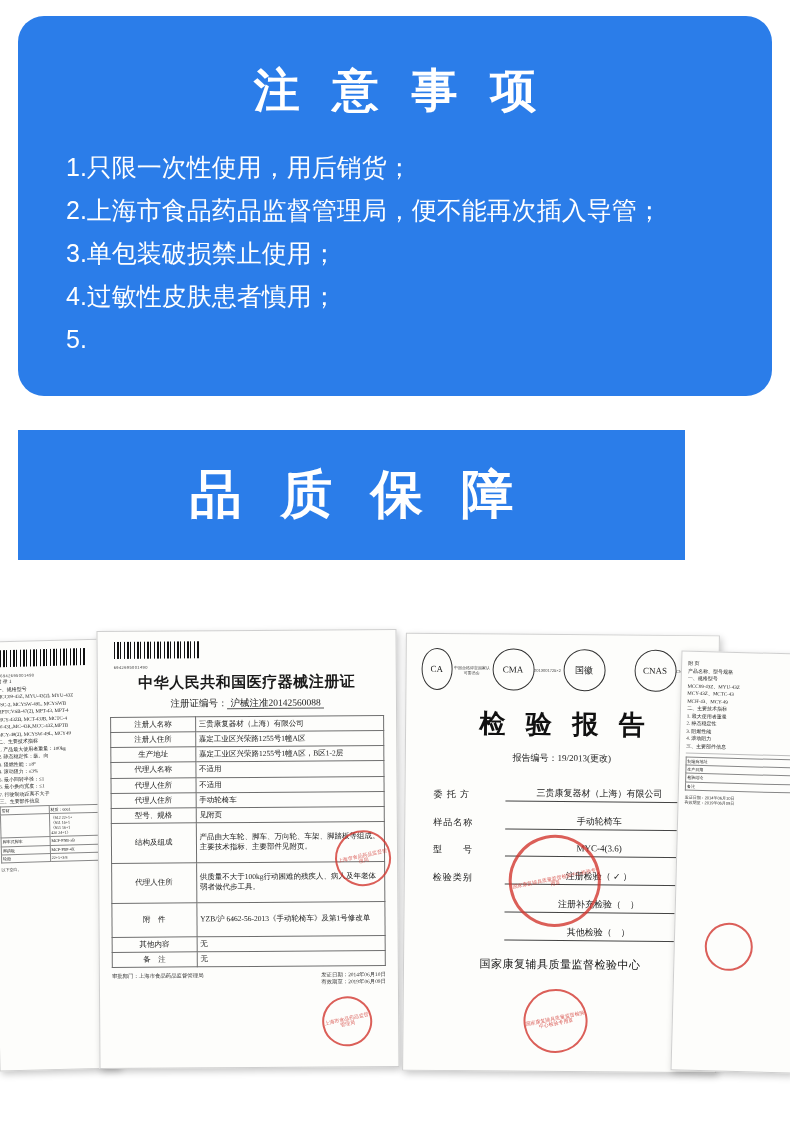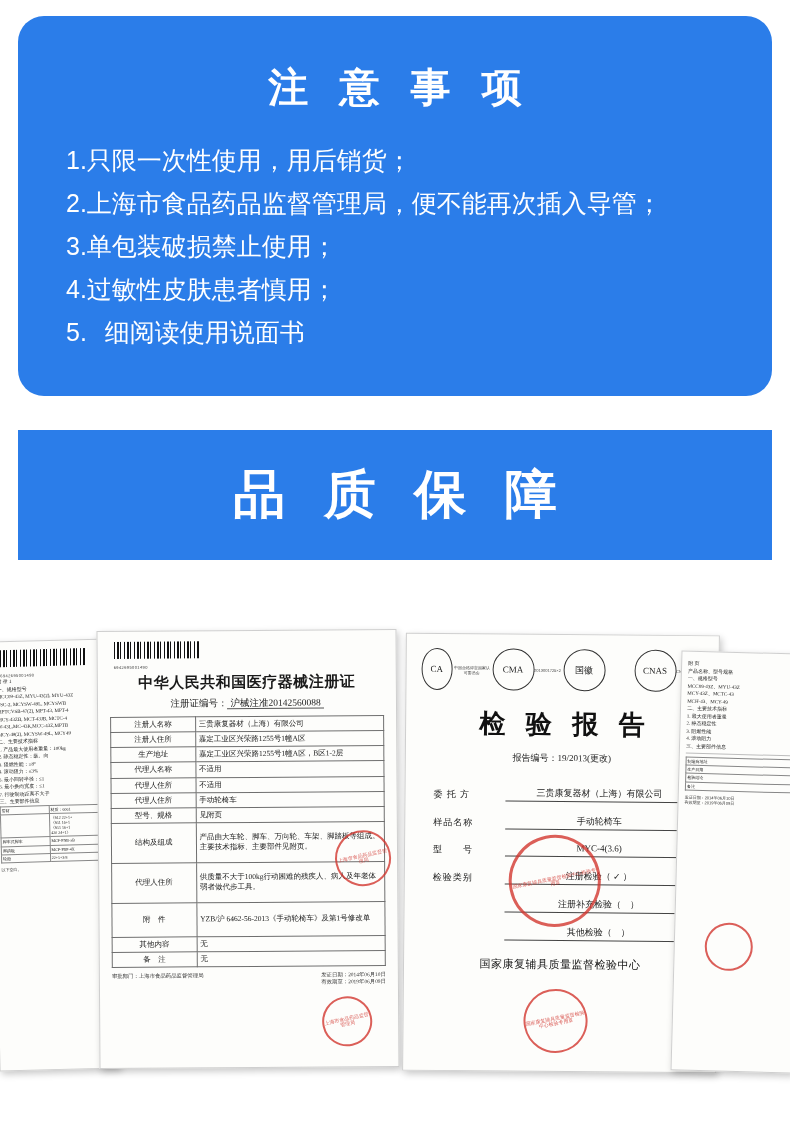--- a/index.html
+++ b/index.html
@@ -22,21 +22,21 @@
     top: 16px;
     width: 754px;
     height: 380px;
     background: #2b7de9;
     border-radius: 26px;
     box-sizing: border-box;
     padding: 30px 34px 20px 34px;
   }
   .notice-title {
     color: #ffffff;
-    font-size: 40px;
+    font-size: 46px;
     font-weight: bold;
     text-align: center;
     letter-spacing: 10px;
     margin: 14px 0 26px 0;
     text-indent: 10px;
   }
   .notice-list {
     color: #ffffff;
     font-size: 25px;
     line-height: 1.56;
@@ -57,21 +57,21 @@
   .notice-text .cont {
     display: block;
     padding-left: 18px;
   }
 
   
   .quality-banner {
     position: absolute;
     left: 18px;
     top: 430px;
-    width: 754px;
+    width: 667px;
     height: 130px;
     background: #2b7de9;
     display: flex;
     align-items: center;
     justify-content: center;
   }
   .quality-title {
     color: #ffffff;
     font-size: 52px;
     font-weight: bold;
@@ -344,21 +344,20 @@
       <span class="notice-num">3.</span>
       <span class="notice-text">单包装破损禁止使用；</span>
     </div>
     <div class="notice-item">
       <span class="notice-num">4.</span>
       <span class="notice-text">过敏性皮肤患者慎用；</span>
     </div>
     <div class="notice-item">
       <span class="notice-num">5.</span>
       <span class="notice-text">
-        <span class="cont">细阅读使用说面书</span>
       </span>
     </div>
   </div>
 </div>
 
 <div class="quality-banner">
   <div class="quality-title">品 质 保 障</div>
 </div>
 
 <div class="cert-area">

